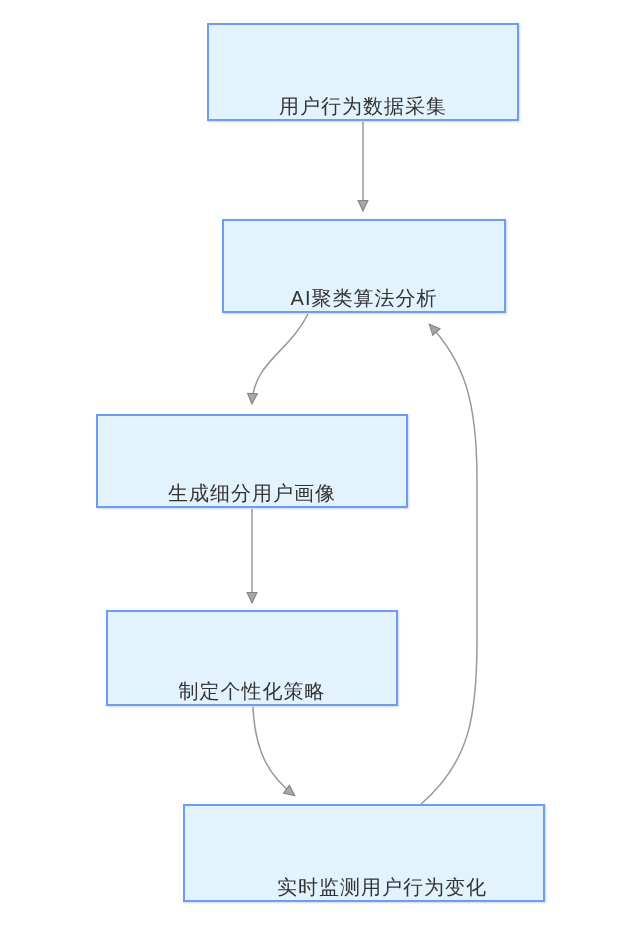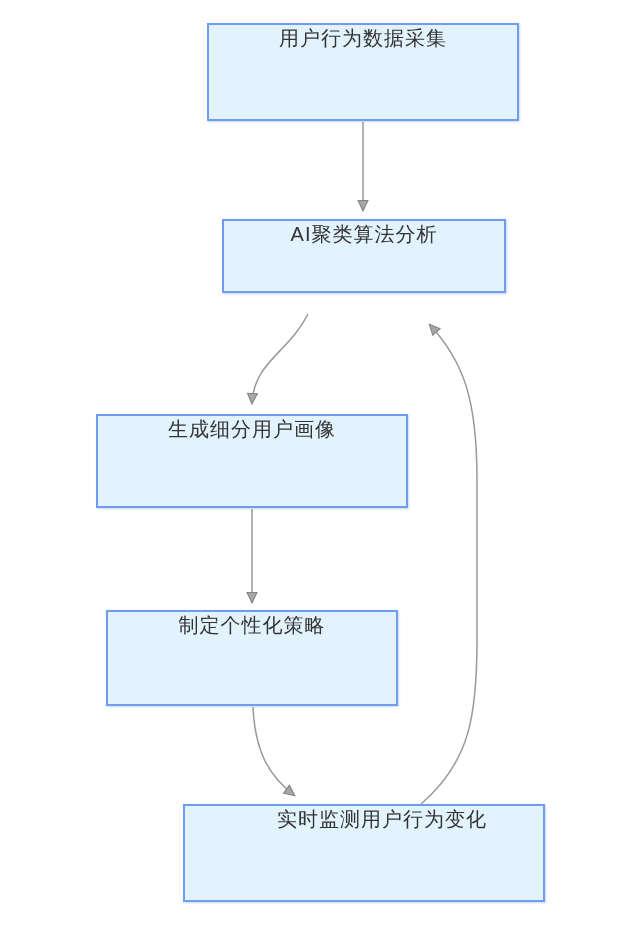--- a/index.html
+++ b/index.html
@@ -27,21 +27,21 @@
     stroke: #999999;
     stroke-width: 1.5;
   }
   .node {
     position: absolute;
     box-sizing: border-box;
     background: #e2f3fd;
     border: 2px solid #6e9cf0;
     box-shadow: 1px 1px 2px rgba(110, 140, 190, 0.35);
     display: flex;
-    align-items: flex-start;
+    align-items: flex-end;
     justify-content: center;
     text-align: center;
   }
   .node-label {
     font-size: 20px;
     color: #333333;
     letter-spacing: 1px;
     line-height: 1.3;
     user-select: none;
   }
@@ -66,21 +66,21 @@
 
     <path class="edge" d="M253 707 C255 752 269 776 294 795" marker-end="url(#arrowhead)"></path>
 
     <path class="edge" d="M421 804 C470 762 477 715 477 640 L477 480 C477 400 464 362 430 325" marker-end="url(#arrowhead)"></path>
   </svg>
 
   <div class="node" style="left:207px; top:23px; width:312px; height:98px;">
     <span class="node-label">用户行为数据采集</span>
   </div>
 
-  <div class="node" style="left:222px; top:219px; width:284px; height:74px;">
+  <div class="node" style="left:222px; top:219px; width:284px; height:94px;">
     <span class="node-label">AI聚类算法分析</span>
   </div>
 
   <div class="node" style="left:106px; top:610px; width:292px; height:96px;">
     <span class="node-label">制定个性化策略</span>
   </div>
 
   <div class="node" style="left:96px; top:414px; width:312px; height:94px;">
     <span class="node-label">生成细分用户画像</span>
   </div>

